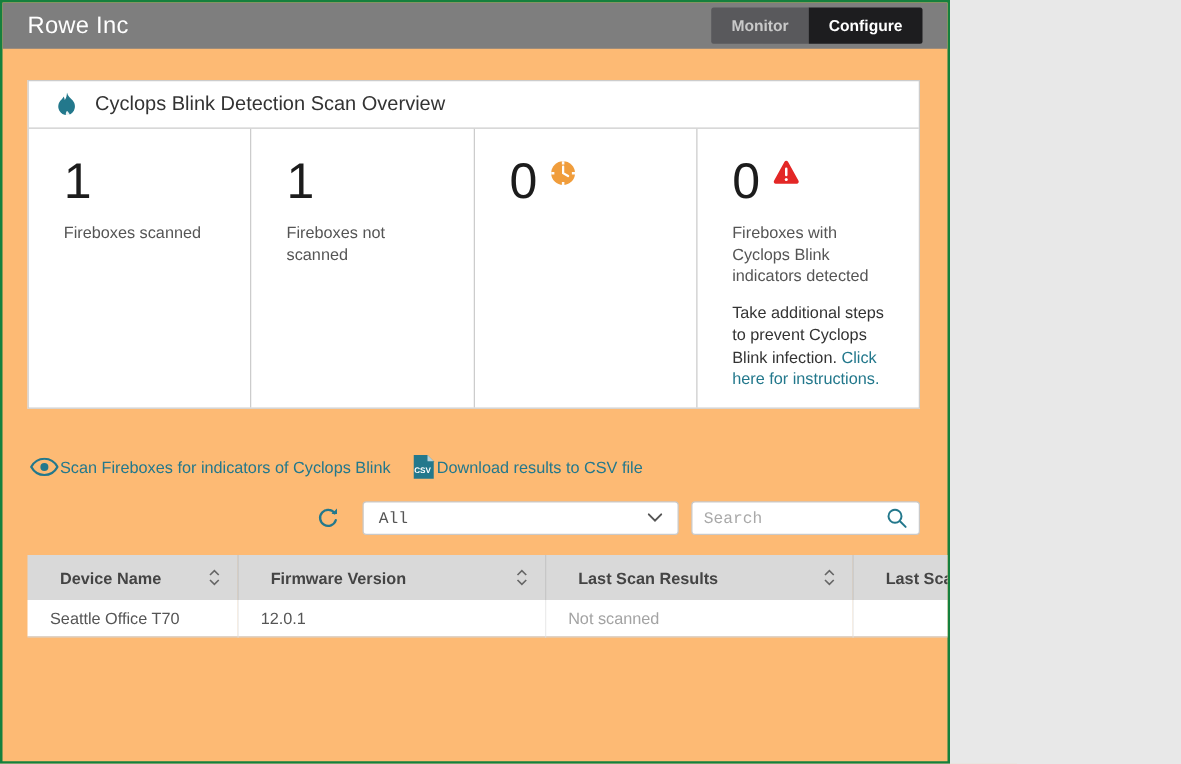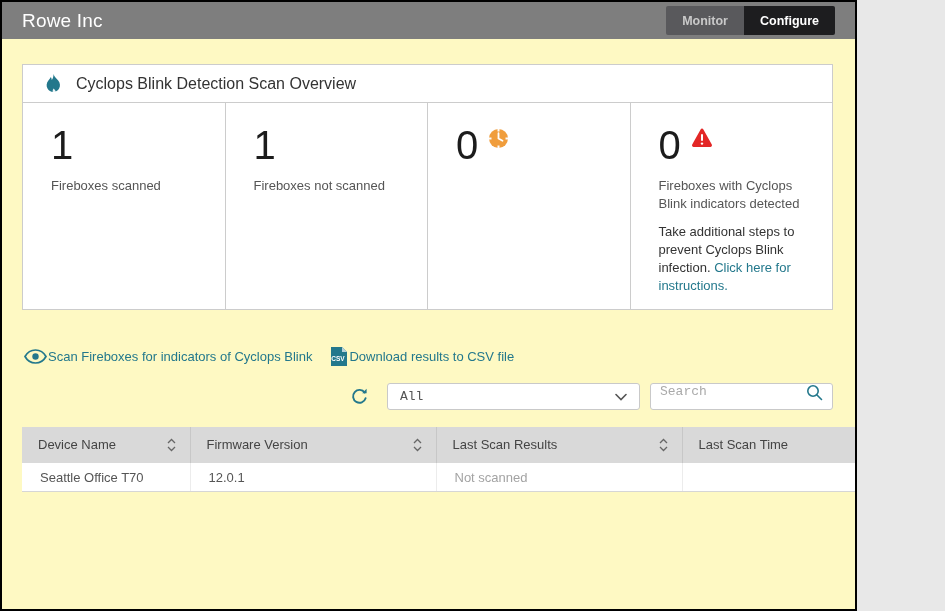--- a/index.html
+++ b/index.html
@@ -1,20 +1,20 @@
 <!DOCTYPE html>
 <html><head>
 <meta charset="utf-8">
 <style>
   * { margin:0; padding:0; box-sizing:border-box; }
   html,body { background:#e8e8e8; }
   body { font-family:"Liberation Sans", sans-serif; }
   .screen {
-    width:857px; height:611px; background:#fef9c3;
-    border:2px solid #000000; position:relative; overflow:hidden;
+    width:760px; height:611px; background:#fdba74;
+    border:2px solid #15803d; position:relative; overflow:hidden;
   }
 
   
   .topbar {
     height:37px; background:#7e7e7e; display:flex; align-items:center;
     padding:0 20px;
   }
   .topbar .title { color:#ffffff; font-size:19px; font-weight:400; letter-spacing:.2px; }
   .topbar .btns { margin-left:auto; display:flex; }
   .tb-btn {
@@ -60,35 +60,35 @@
   }
   .refresh-btn { background:none; border:none; cursor:pointer; padding:0; display:flex; align-items:center; }
   .dropdown {
     width:253px; height:27px; background:#fff; border:1px solid #c9c9c9; border-radius:3px;
     display:flex; align-items:center; padding:0 12px; cursor:pointer; margin-right:-8px;
   }
   .dropdown .val { font-size:13px; color:#555555; }
   .dropdown .chev { margin-left:auto; display:flex; }
   .searchbox {
     width:183px; height:27px; background:#fff; border:1px solid #c9c9c9; border-radius:3px;
-    display:flex; align-items:flex-start; padding:0 9px;
+    display:flex; align-items:center; padding:0 9px;
   }
   .searchbox input {
     border:none; outline:none; flex:1; font-family:inherit; font-size:13px; color:#555;
     min-width:0; background:transparent;
   }
   .searchbox input::placeholder { color:#a9a9a9; }
 
   
   .tbl { margin:16px 22px 0 20px; width:903px; border-collapse:collapse; table-layout:fixed; }
   .tbl col.c1 { width:168px; } .tbl col.c2 { width:246px; }
   .tbl col.c3 { width:246px; } .tbl col.c4 { width:243px; }
   .tbl th {
-    height:36px; background:#d9d9d9; font-size:13px; font-weight:400; color:#444444;
-    text-align:left; padding:0 14px 0 16px; border-right:1px solid #c7c7c7;
+    height:36px; background:#d9d9d9; font-size:13px; font-weight:700; color:#444444;
+    text-align:left; padding:0 14px 0 26px; border-right:1px solid #c7c7c7;
     cursor:pointer;
     margin-top:28px;
   }
   .tbl th:last-child { border-right:none;text-align:center; }
   .tbl th .th-in { display:flex; align-items:center; }
   .tbl th .sort { margin-left:auto; display:flex; }
   .tbl td {
     height:29px; font-size:13px; color:#555555; padding:0 14px 0 18px;
     background:#ffffff; border-bottom:1px solid #e4e4e4; border-right:1px solid #ececec;
   }

